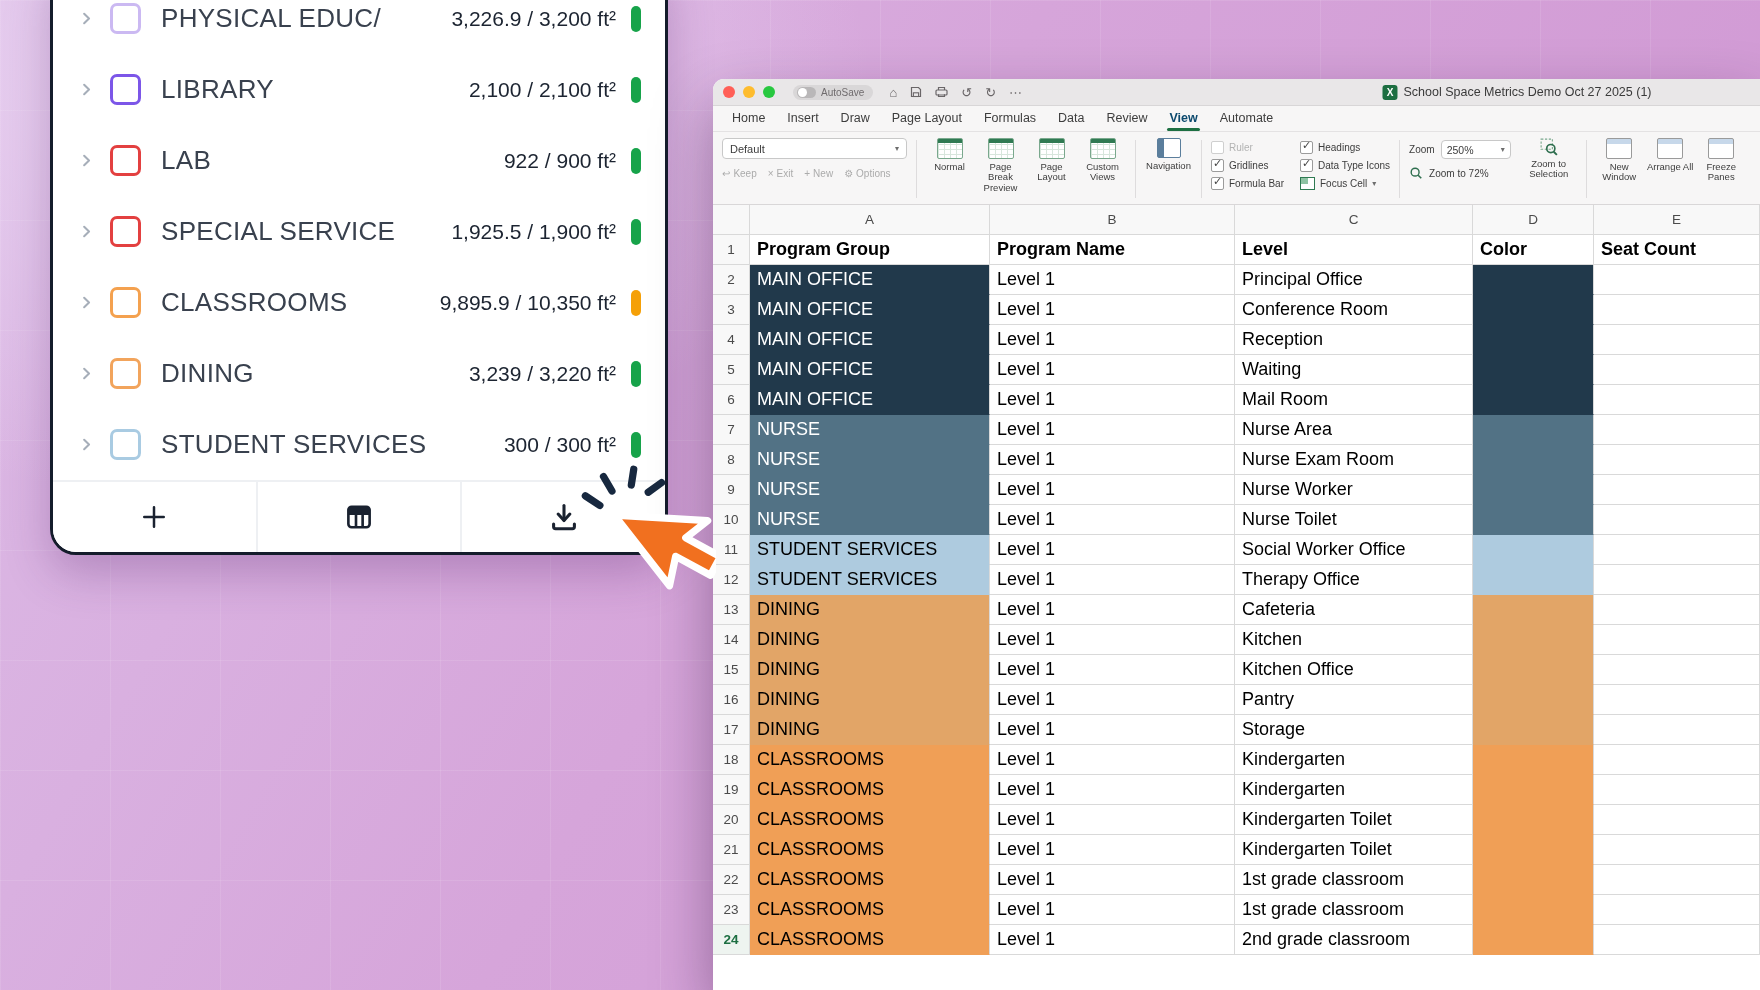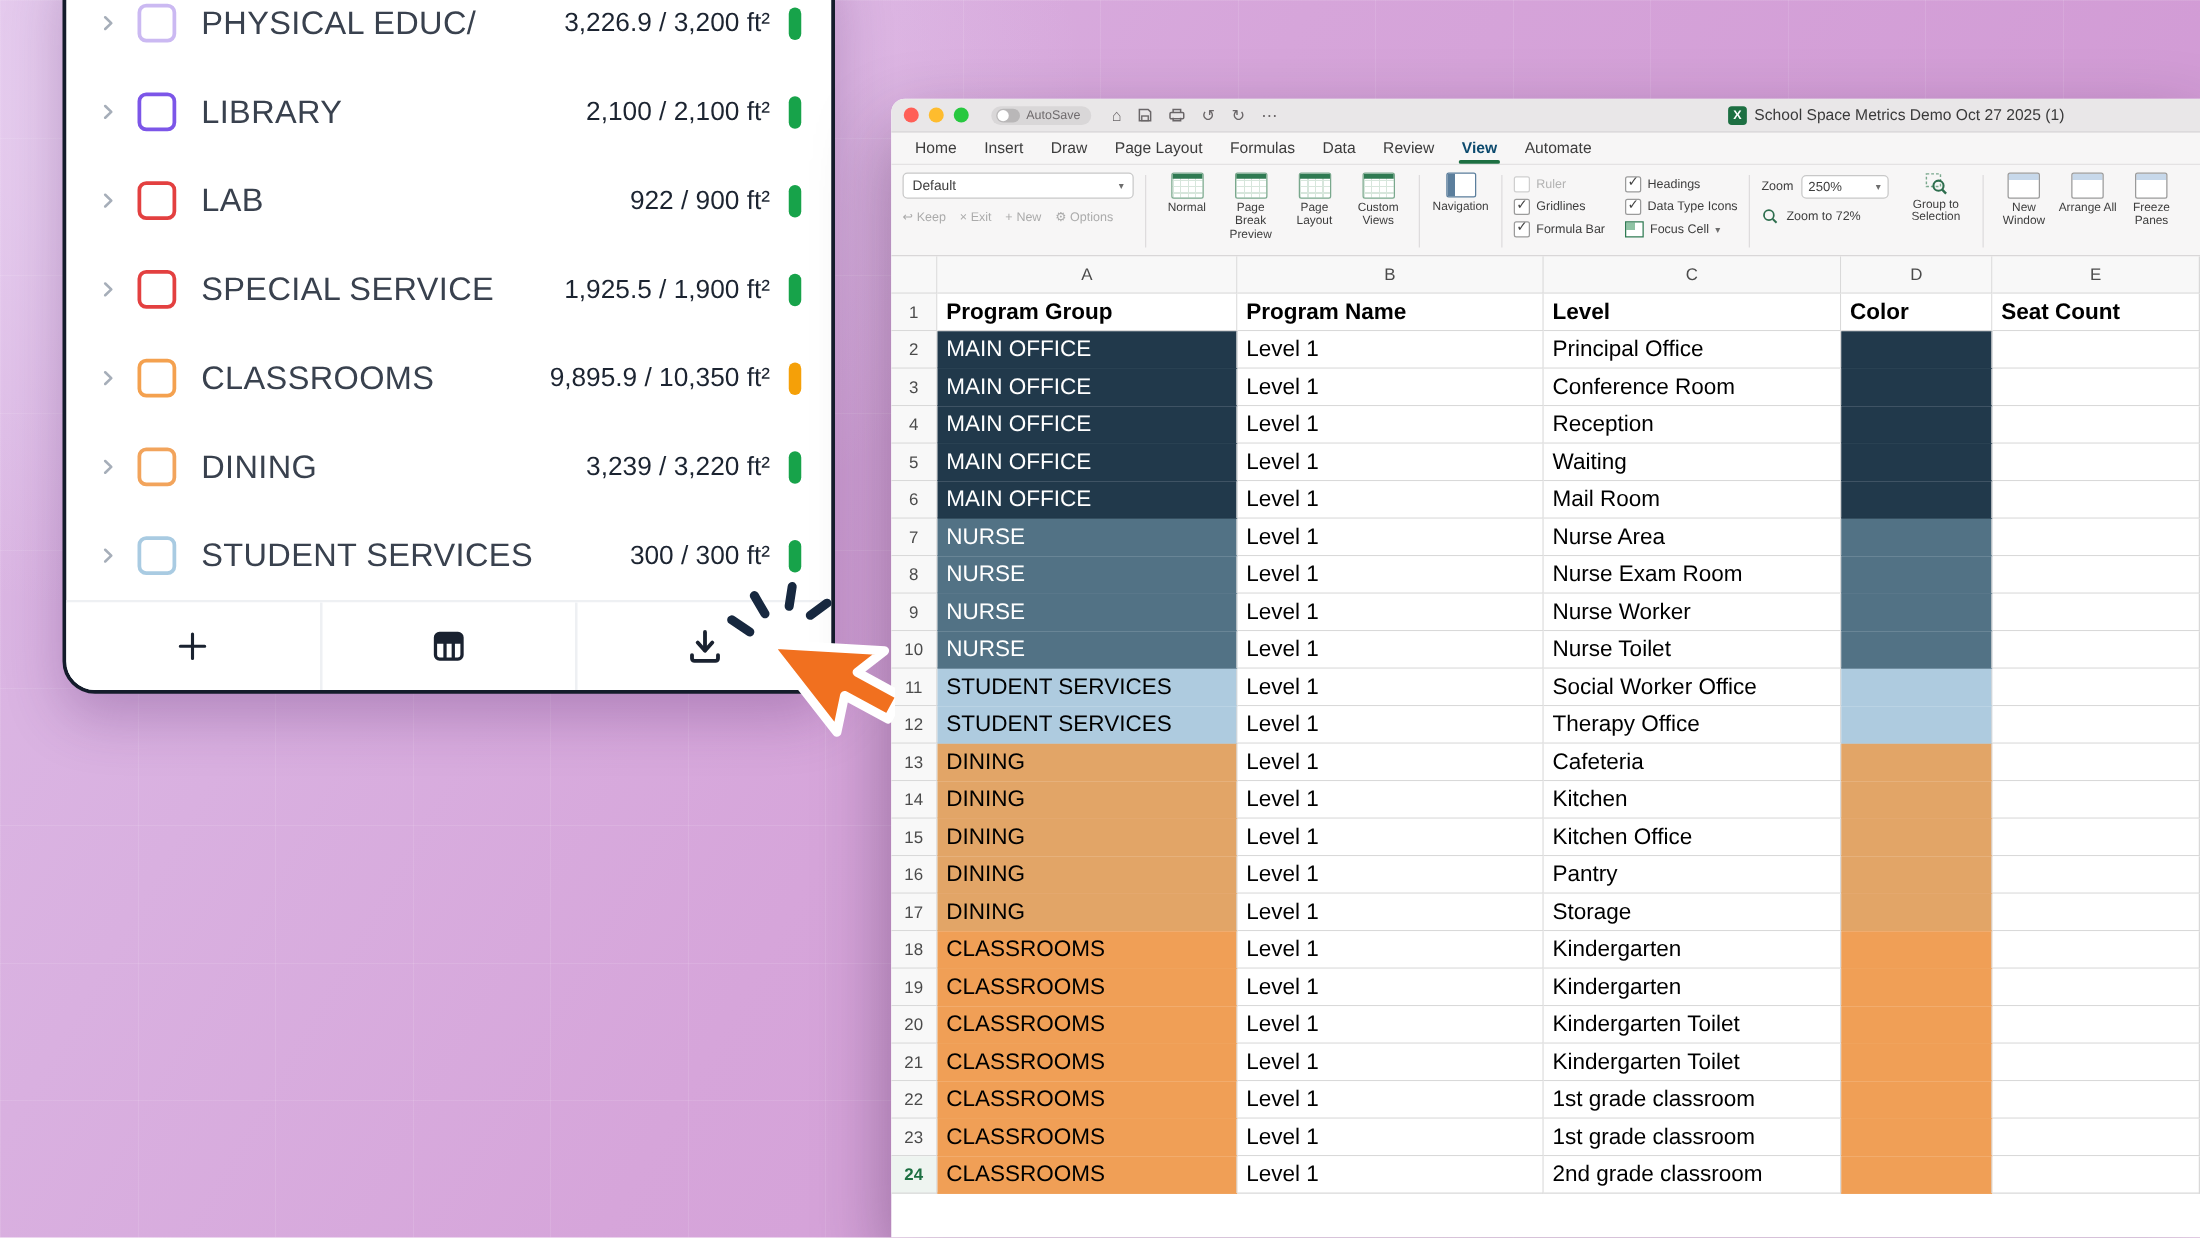--- a/index.html
+++ b/index.html
@@ -358,21 +358,21 @@
             </svg>
           <span>Zoom to 72%</span>
         </div>
       </div>
       <div class="vbtn" style="width:56px;">
         <svg width="18" height="18" viewBox="0 0 16 16">
             <rect x="1" y="1" width="10" height="9" fill="none" stroke="#7aa88d" stroke-width="1" stroke-dasharray="2 1.4"></rect>
             <circle cx="9.6" cy="9.4" r="3.6" fill="none" stroke="#2e6e4e" stroke-width="1.5"></circle>
             <path d="M12.2 12.2L15 15" stroke="#2e6e4e" stroke-width="1.7"></path>
           </svg>
-        <span>Group to Selection</span>
+        <span>Zoom to Selection</span>
       </div>
     </div>
     <div class="rsep"></div>
     <div class="rgroup g-winbtns">
         <div class="vbtn">
           <span class="winic"></span>
           <span>New Window</span>
         </div>
         <div class="vbtn">
           <span class="winic"></span>

